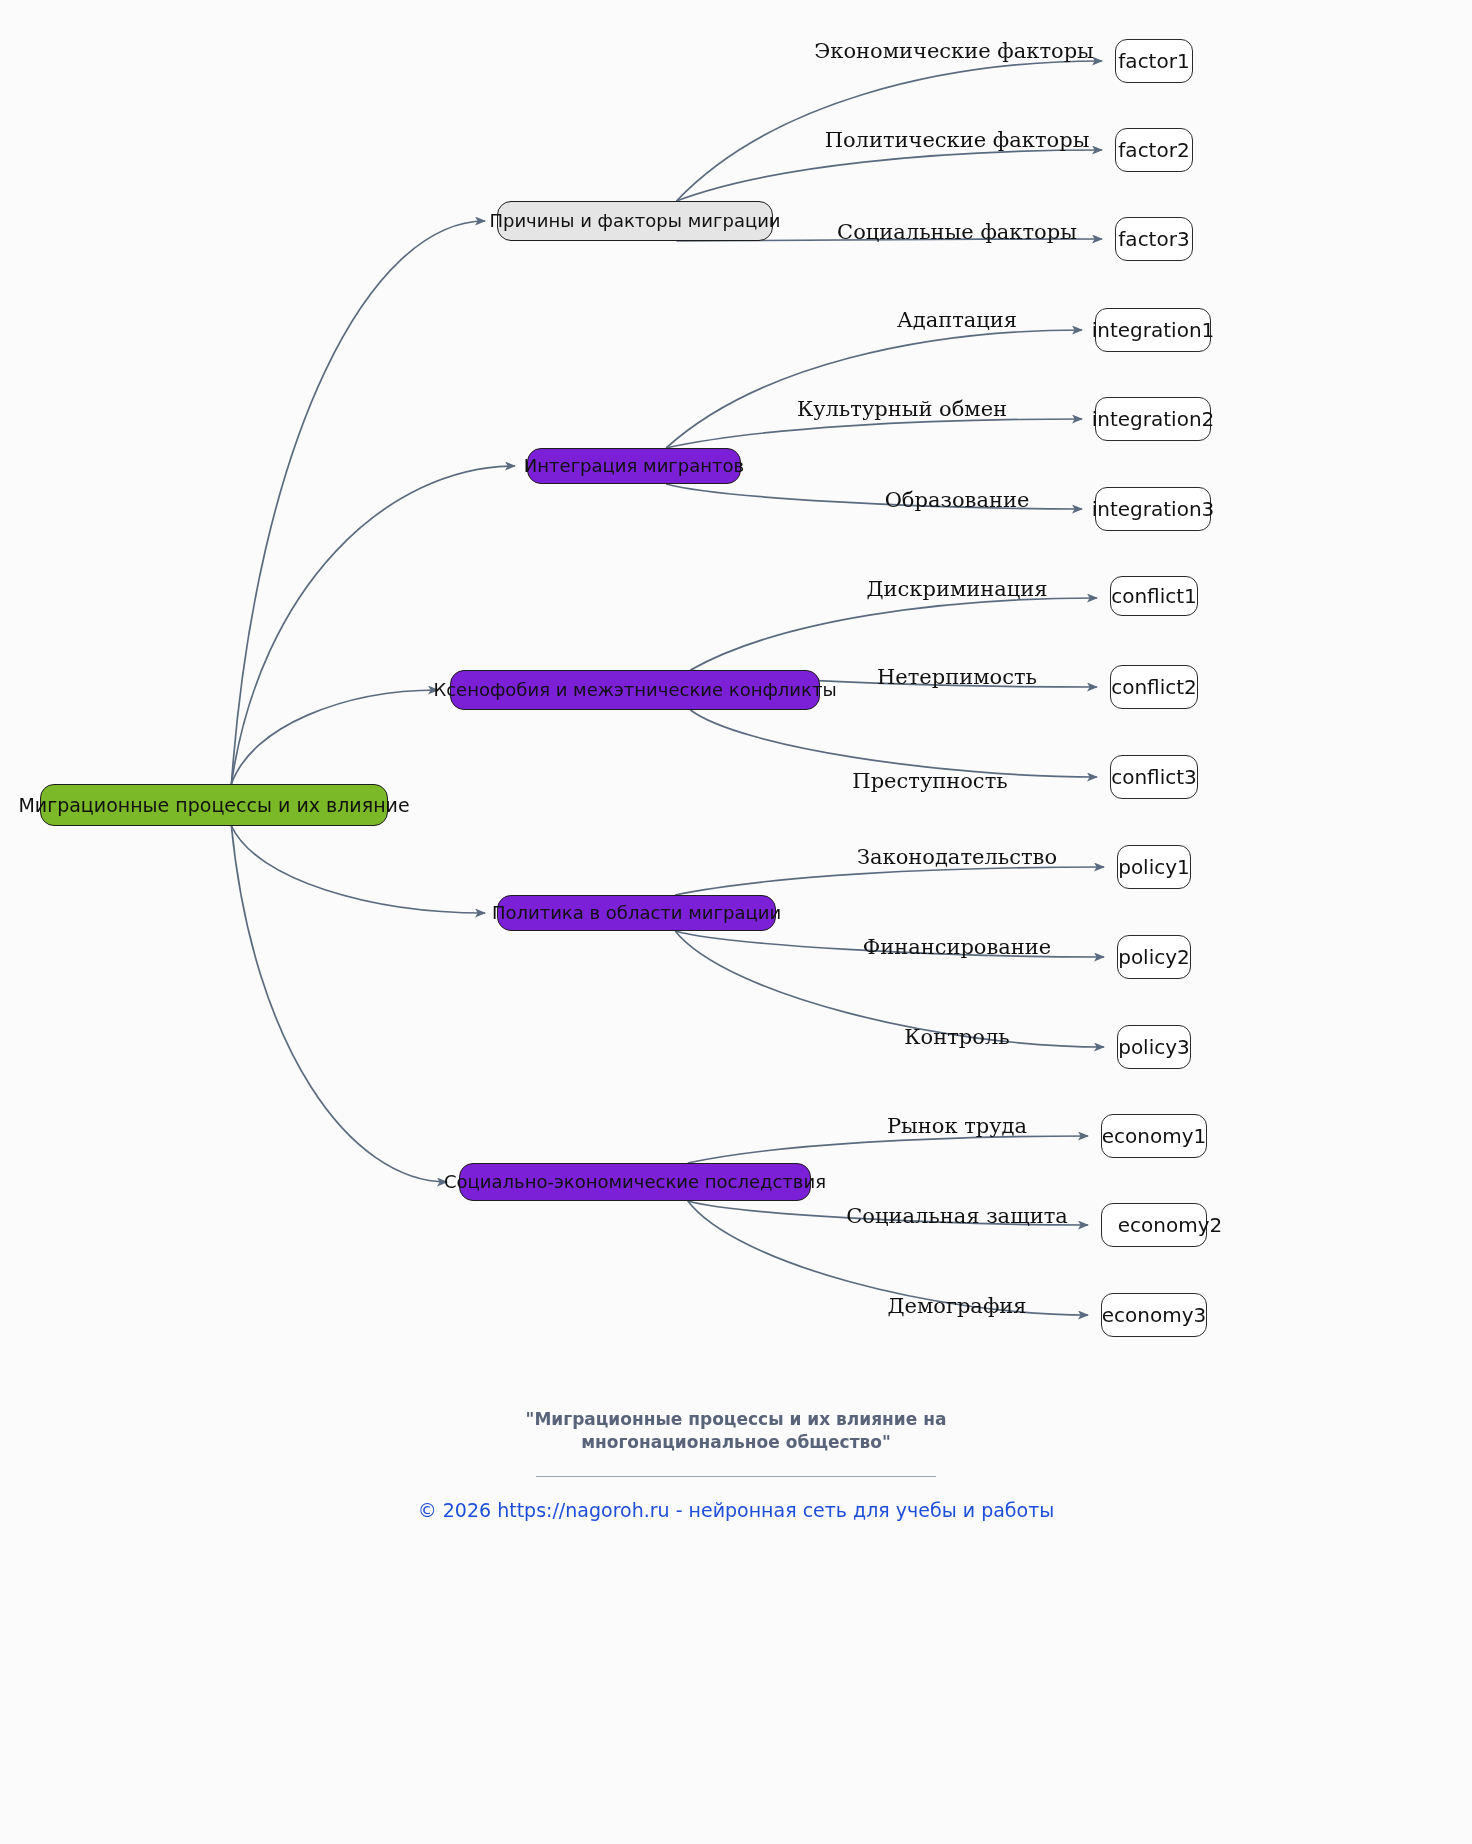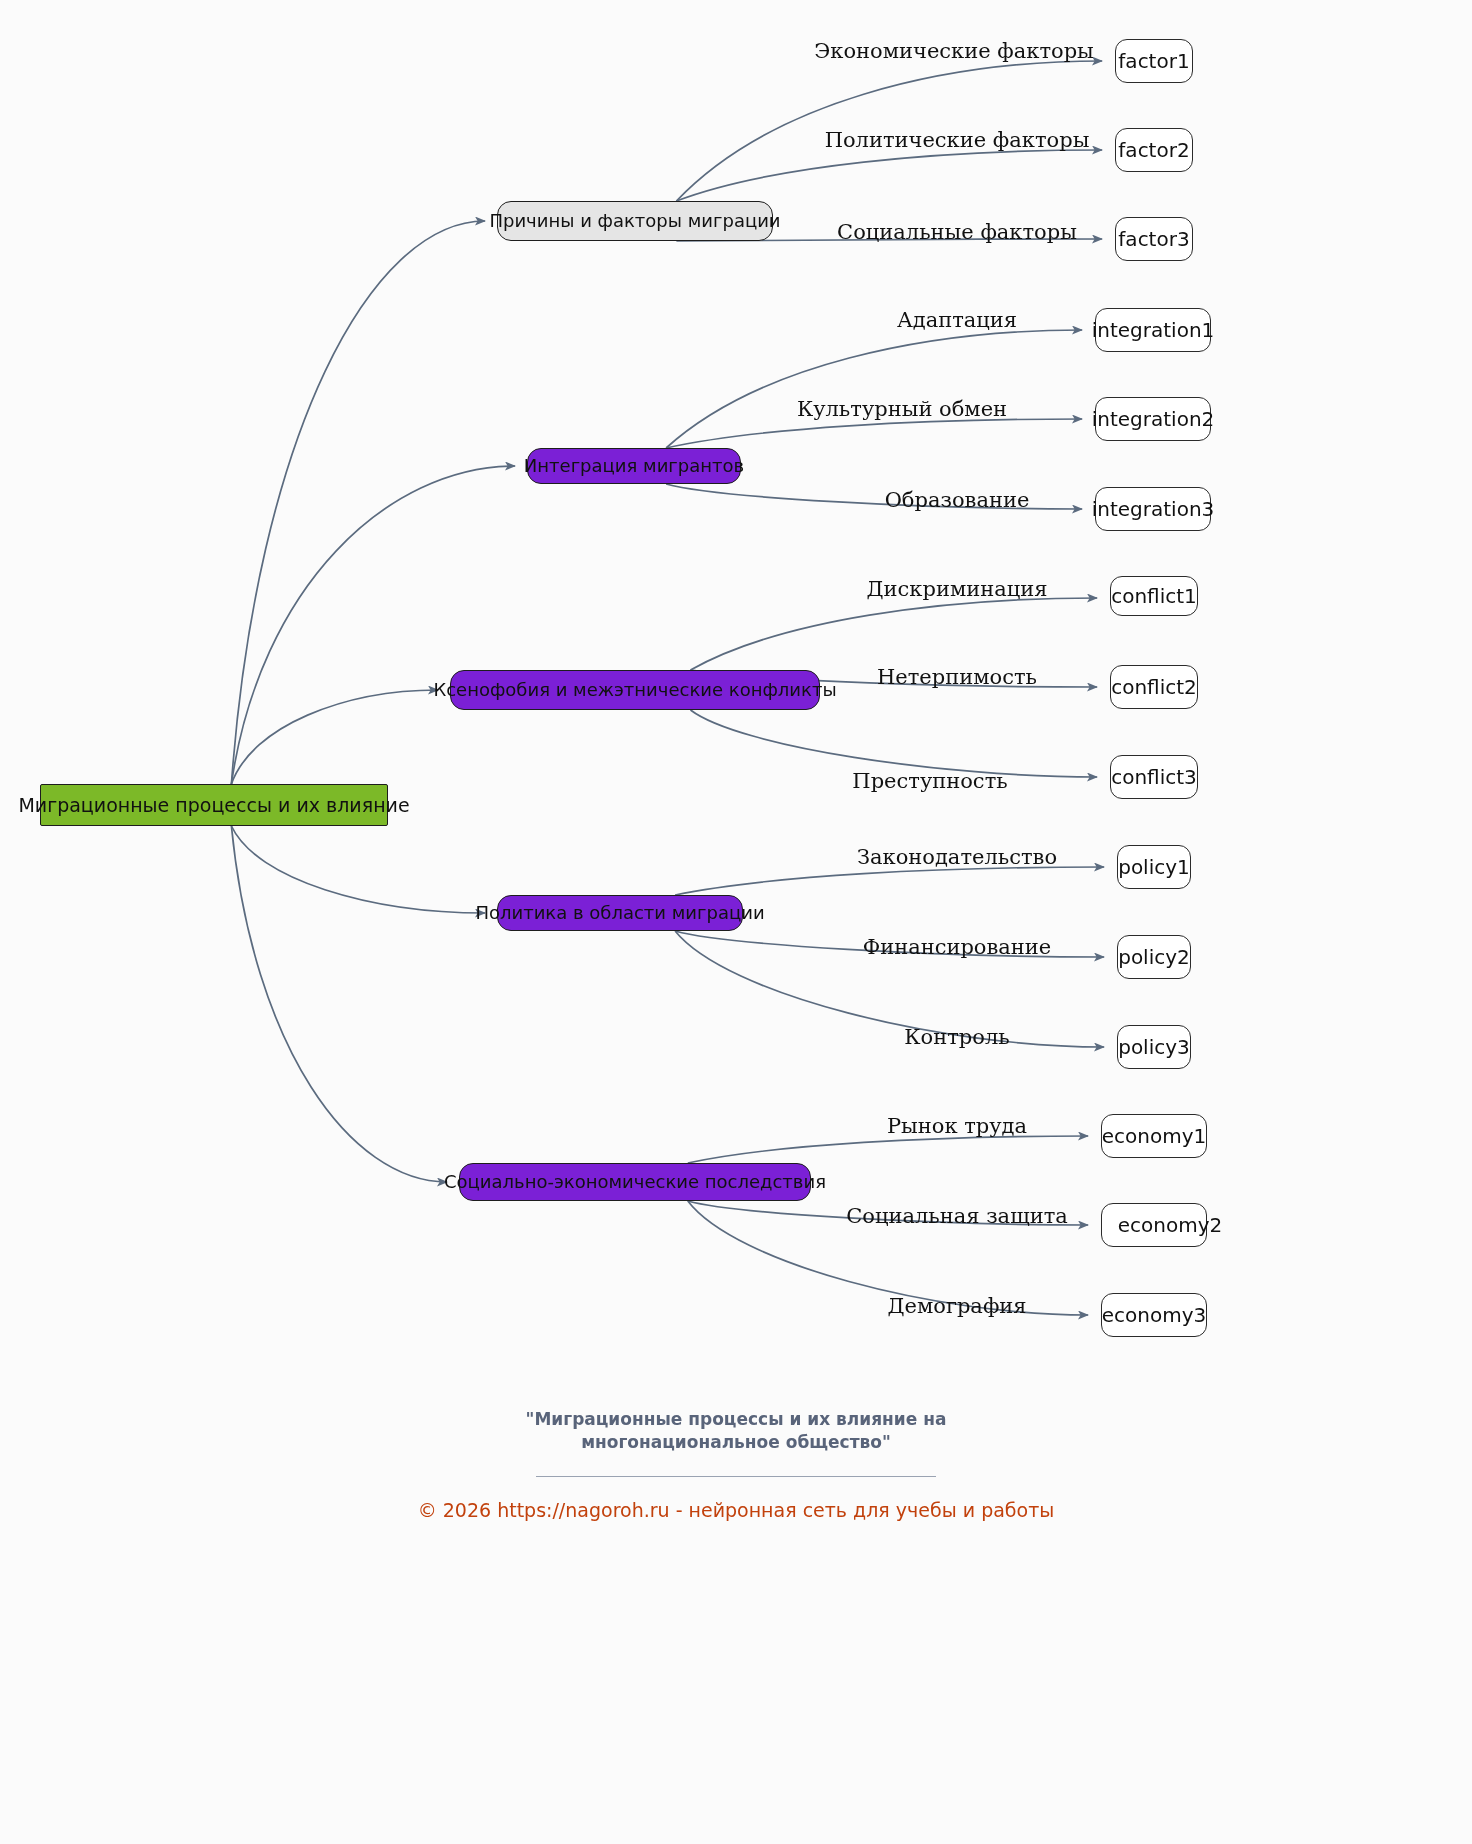--- a/index.html
+++ b/index.html
@@ -37,21 +37,21 @@
     border: 1.6px solid #1c1c1c;
     border-radius: 13px;
     font-family: "DejaVu Sans", sans-serif;
     color: #111111;
     line-height: 1;
   }
   .node.root {
     background: #7cb928;
     border-color: #1d1d1d;
     font-size: 19px;
-    border-radius: 2px;
+    border-radius: 14px;
   }
   .node.branch {
     background: #7b20d6;
     border-color: #1d1d1d;
     font-size: 18px;
     border-radius: 14px;
   }
   .node.leaf {
     background: #ffffff;
     border-color: #2b2b2b;
@@ -82,21 +82,21 @@
   }
   .rule {
     width: 400px;
     height: 1px;
     background: #9aa3b2;
     margin: 22px auto 0 auto;
   }
   .copyright {
     font-family: "DejaVu Sans", sans-serif;
     font-size: 19px;
-    color: #c2410c;
+    color: #1d4ed8;
     margin-top: 22px;
   }
 </style>
 </head>
 <body>
 
 <div id="canvas">
   <svg id="edges" xmlns="http://www.w3.org/2000/svg">
     <defs>
       <marker id="arrow" markerWidth="11" markerHeight="9" refX="10" refY="4.5" orient="auto" markerUnits="userSpaceOnUse">
@@ -159,21 +159,21 @@
       </div>
       <div class="node leaf" style="left: 1110px; top: 576px; width: 88px; height: 40px;">
         <span>conflict1</span>
       </div>
       <div class="node leaf" style="left: 1110px; top: 665px; width: 88px; height: 44px;">
         <span>conflict2</span>
       </div>
       <div class="node leaf" style="left: 1110px; top: 755px; width: 88px; height: 44px;">
         <span>conflict3</span>
       </div>
-      <div class="node branch" style="left: 497px; top: 895px; width: 246px; height: 36px; background: rgb(123, 32, 214);">
+      <div class="node branch" style="left: 497px; top: 895px; width: 279px; height: 36px; background: rgb(123, 32, 214);">
         <span>Политика в области миграции</span>
       </div>
       <div class="node leaf" style="left: 1117px; top: 845px; width: 74px; height: 44px;">
         <span>policy1</span>
       </div>
       <div class="node leaf" style="left: 1117px; top: 935px; width: 74px; height: 44px;">
         <span>policy2</span>
       </div>
       <div class="node leaf" style="left: 1117px; top: 1025px; width: 74px; height: 44px;">
         <span>policy3</span>

